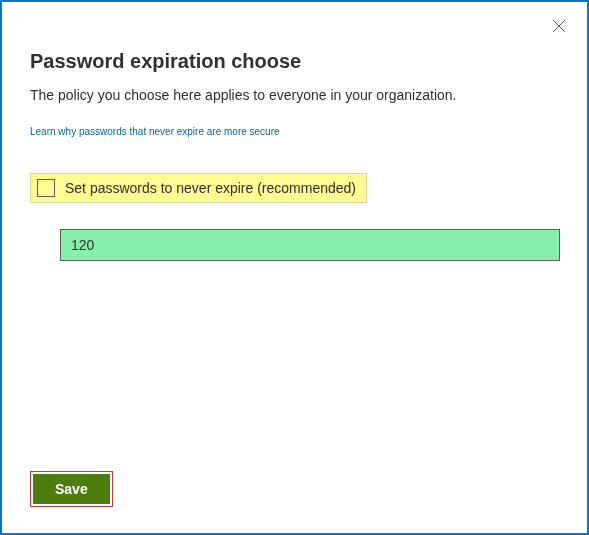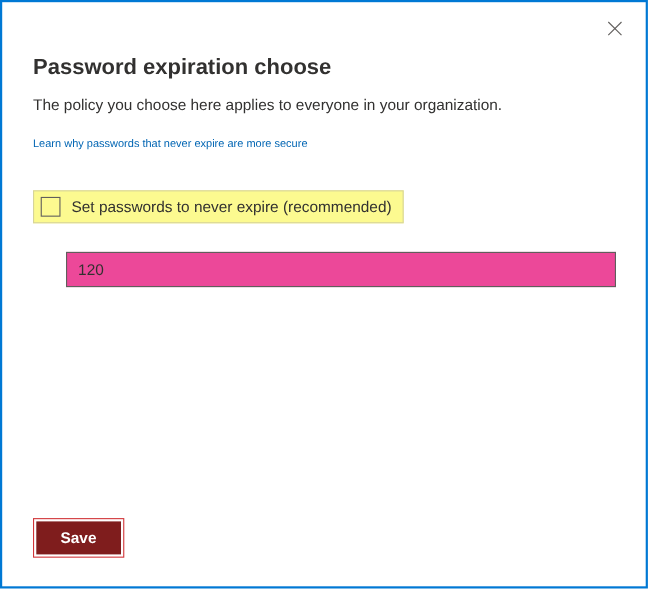--- a/index.html
+++ b/index.html
@@ -84,37 +84,37 @@
       font-weight: 600;
       color: #323130;
       margin-bottom: 6px;
     }
     .required {
       color: #a4262c;
     }
     .text-input {
       width: 500px;
       height: 32px;
-      background: #ec4899;
+      background: #86efac;
       border: 1px solid #605e5c;
       padding: 4px 10px;
       font-size: 14px;
       font-family: inherit;
       color: #323130;
       outline: none;
     }
     .save-wrap {
       position: absolute;
       left: 28px;
       bottom: 26px;
       border: 1px solid #d13438;
       padding: 2px;
     }
     .save-btn {
-      background: #7f1d1d;
+      background: #4d7c0f;
       color: #fff;
       border: none;
       font-size: 14px;
       font-weight: 600;
       padding: 7px 22px;
       cursor: pointer;
       font-family: inherit;
     }
   </style>
 </head>

